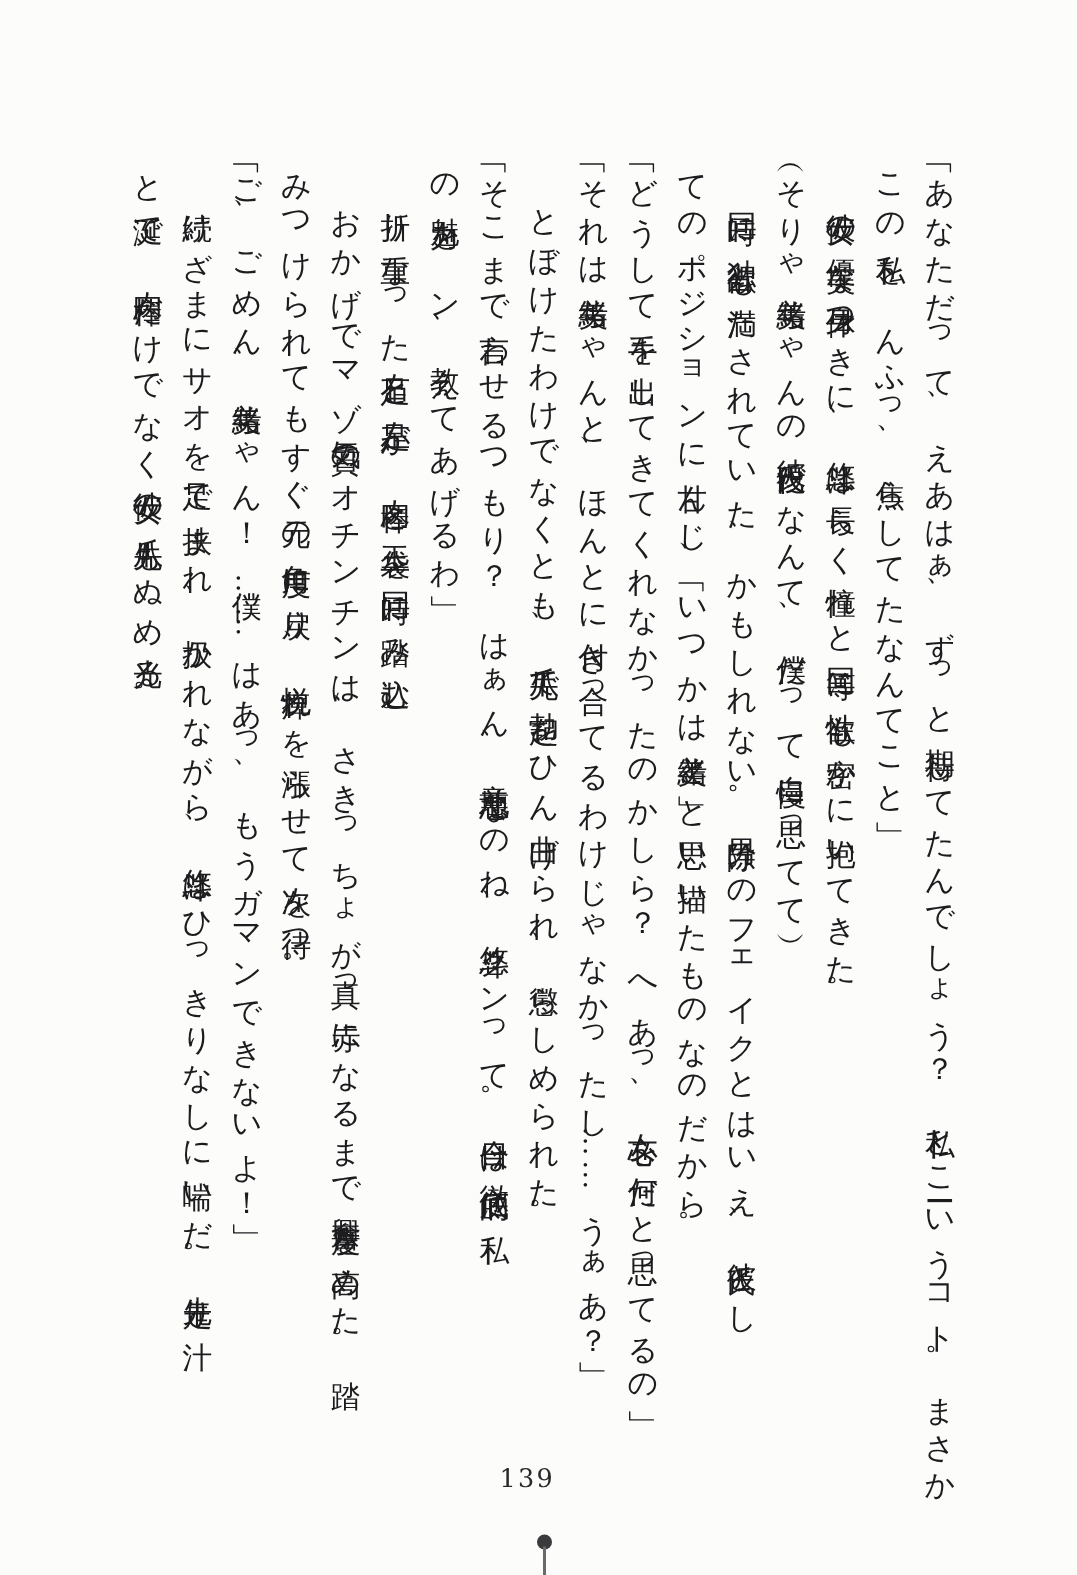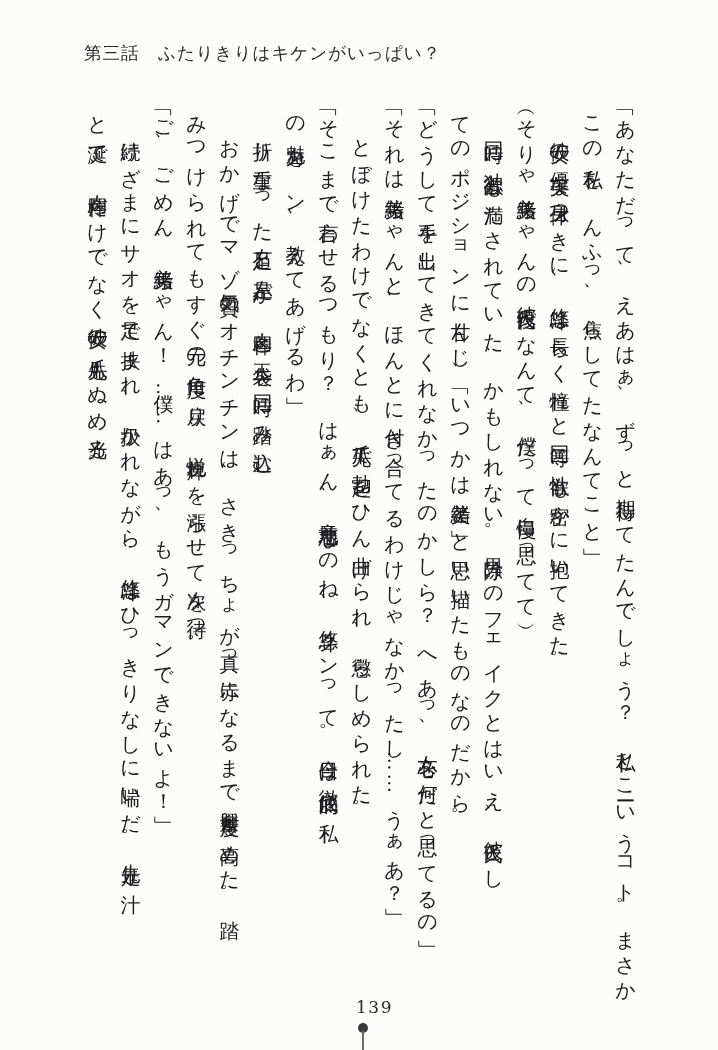--- a/index.html
+++ b/index.html
@@ -49,26 +49,25 @@
     color: #1c1c1e;
   }
   .tcol.indent {
     text-indent: 22.6px;
   }
   .page-number {
     position: absolute;
     left: 333px;
     top: 976px;
     width: 60px;
-    text-align: right;
+    text-align: left;
     font-size: 17px;
     letter-spacing: 1.5px;
     color: #2a2a2c;
     font-family: "DejaVu Serif", "Liberation Serif", serif;
-    margin-top: 21px;
   }
   .pin-dot {
     position: absolute;
     left: 358px;
     top: 1023px;
     width: 10px;
     height: 10px;
     border-radius: 50%;
     background: #3a3a3c;
   }
@@ -79,21 +78,20 @@
     width: 2px;
     height: 19px;
     background: #6a6a6c;
   }
 </style>
 </head>
 <body>
 
 <div class="page">
 
-  <div class="running-header">第三話　ふたりきりはキケンがいっぱい？</div>
 
   <div class="text-block">
       <div class="tcol">「あなただって、えあはぁ、ずっと期待してたんでしょう？　私とこーいうコト。まさか</div>
       <div class="tcol">この私を、んふっ、焦らしてたなんてこと」</div>
       <div class="tcol indent">彼女の優美な身体つきに、悠斗は長らく憧れと同等に性欲も密かに抱いてきた。</div>
       <div class="tcol">（そりゃ美緒ちゃんの彼氏役だなんて、僕だって自慢に思ってて）</div>
       <div class="tcol indent">同時に独占欲も満たされていた、かもしれない。男除けのフェイクとはいえ、彼氏とし</div>
       <div class="tcol">てのポジションに甘んじ、「いつかは美緒と」と思い描いたものなのだから。</div>
       <div class="tcol">「どうして手を出してきてくれなかったのかしら？　へあっ、女心を何だと思ってるの」</div>
       <div class="tcol">「それは美緒ちゃんと、ほんとに付き合ってるわけじゃなかったし……うぁあ？」</div>

